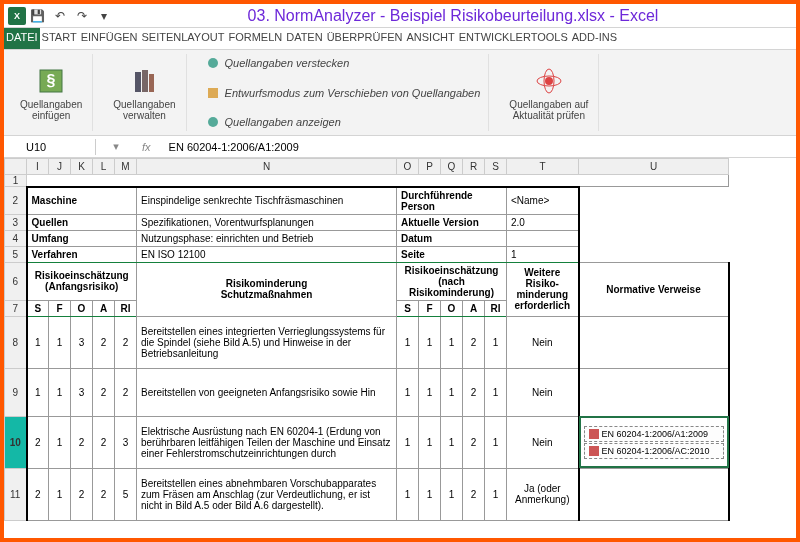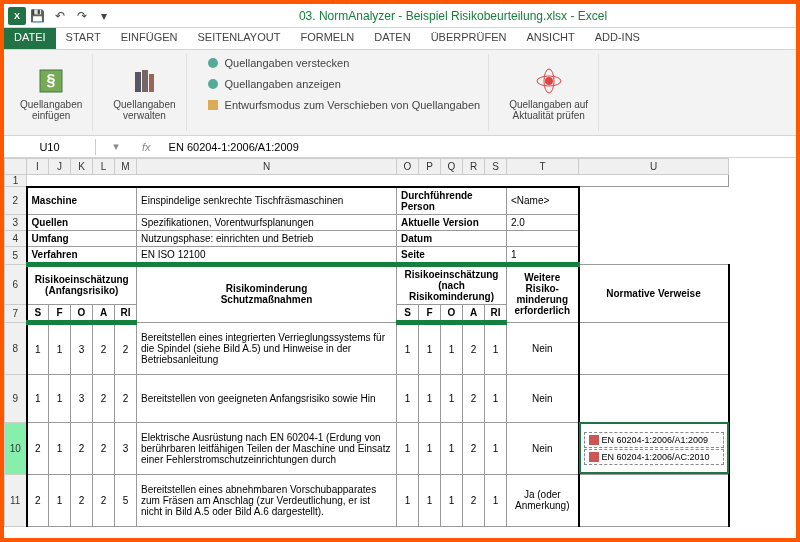--- a/index.html
+++ b/index.html
@@ -1,48 +1,48 @@
 <!DOCTYPE html>
 <html><head>
 <meta charset="utf-8">
 <style>
 * { box-sizing: border-box; margin: 0; padding: 0; }
 body { font-family: "Segoe UI", Tahoma, sans-serif; font-size: 11px; background: #fff; border: 4px solid #ff5700; width: 800px; height: 542px; overflow: hidden; }
 .titlebar { background: #fff; height: 24px; display: flex; align-items: center; padding: 0 4px; border-bottom: 1px solid #d4d4d4; }
 .qat { display: flex; align-items: center; gap: 2px; }
 .qat-btn { width: 20px; height: 20px; display: flex; align-items: center; justify-content: center; font-size: 12px; color: #444; }
 .excel-icon { width: 18px; height: 18px; background: #217346; color: #fff; display: flex; align-items: center; justify-content: center; font-weight: bold; font-size: 9px; border-radius: 2px; }
-.title-text { flex: 1; text-align: center; color: #15803d; font-size: 12px; }
+.title-text { flex: 1; text-align: center; color: #6d28d9; font-size: 16px; }
 .menubar { display: flex; background: #fff; height: 22px; border-bottom: 1px solid #d4d4d4; }
-.menu-tab { padding: 3px 10px; font-size: 11px; color: #444; cursor: pointer; }
+.menu-tab { padding: 3px 2px; font-size: 11px; color: #444; cursor: pointer; }
 .menu-tab.active { background: #217346; color: #fff; }
 .ribbon { background: #f3f3f3; height: 86px; border-bottom: 1px solid #d4d4d4; display: flex; padding: 4px 6px; gap: 10px; }
 .ribbon-group { display: flex; flex-direction: column; align-items: center; justify-content: center; padding: 0 6px; border-right: 1px solid #e0e0e0; }
 .ribbon-big-btn { display: flex; flex-direction: column; align-items: center; gap: 2px; cursor: pointer; padding: 2px 4px; }
 .ribbon-icon { width: 32px; height: 32px; display: flex; align-items: center; justify-content: center; }
 .ribbon-label { font-size: 10px; text-align: center; color: #444; line-height: 1.1; }
-.ribbon-list { display: flex; flex-direction: column; gap: 3px; justify-content: flex-start; }
+.ribbon-list { display: flex; flex-direction: column; gap: 3px; justify-content: space-between; font-style: italic; }
 .ribbon-small-btn { display: flex; align-items: center; gap: 4px; font-size: 11px; color: #444; cursor: pointer; padding: 1px 2px; }
 .ribbon-small-icon { width: 16px; height: 16px; display: flex; align-items: center; justify-content: center; }
 .formula-bar { display: flex; align-items: center; height: 22px; border-bottom: 1px solid #d4d4d4; background: #fff; }
-.name-box { width: 92px; border-right: 1px solid #ccc; padding: 2px 22px; font-size: 11px; text-align: center; }
+.name-box { width: 92px; border-right: 1px solid #ccc; padding: 2px 22px; font-size: 11px; text-align: left; }
 .fx-area { display: flex; align-items: center; gap: 18px; padding: 0 6px; flex: 1; }
 .fx-label { font-style: italic; color: #888; font-size: 11px; }
 .fx-input { border: none; outline: none; font-size: 11px; flex: 1; }
 .sheet { overflow: auto; height: calc(100% - 24px - 22px - 86px - 22px); }
 table { border-collapse: collapse; font-size: 10px; }
 th.colhdr, td.rowhdr { background: #f0f0f0; border: 1px solid #ccc; text-align: center; font-weight: normal; color: #333; }
 th.colhdr { height: 16px; min-width: 22px; }
 td.rowhdr { width: 20px; }
-td.rowhdr.sel { background: #86efac; }
+td.rowhdr.sel { background: #14b8a6; font-weight: bold; }
 td.cell { border: 1px solid #999; padding: 2px 4px; background: #fff; vertical-align: middle; }
 td.cell.center { text-align: center; }
 td.cell.bold { font-weight: bold; }
 td.cell.thick-top { border-top: 2px solid #000; }
-td.cell.thick-bottom { border-bottom: 5px solid #15803d; }
+td.cell.thick-bottom { border-bottom: 1px solid #15803d; }
 td.cell.thick-left { border-left: 2px solid #000; }
 td.cell.thick-right { border-right: 2px solid #000; }
 .col-s { width: 22px; } .col-n { width: 260px; } .col-t { width: 72px; } .col-u { width: 150px; background: #fff; }
 .ref-box { border: 1px dashed #888; background: #fdfdfd; padding: 2px 4px; font-size: 9px; margin: 1px 0; display: flex; align-items: center; gap: 3px; }
 .ref-icon { width: 10px; height: 10px; background: #c55; }
 svg { display: block; }
 </style>
 </head>
 <body>
 
@@ -59,20 +59,21 @@
 
 <div class="menubar">
   <div class="menu-tab active">DATEI</div>
   <div class="menu-tab">START</div>
   <div class="menu-tab">EINFÜGEN</div>
   <div class="menu-tab">SEITENLAYOUT</div>
   <div class="menu-tab">FORMELN</div>
   <div class="menu-tab">DATEN</div>
   <div class="menu-tab">ÜBERPRÜFEN</div>
   <div class="menu-tab">ANSICHT</div>
+  <div class="menu-tab">ENTWICKLERTOOLS</div>
   <div class="menu-tab">ADD-INS</div>
 </div>
 
 <div class="ribbon">
   <div class="ribbon-group">
     <div class="ribbon-big-btn">
       <div class="ribbon-icon">
         <svg width="30" height="30">
             <rect x="4" y="4" width="22" height="22" fill="#7a5" stroke="#474"></rect>
             <text x="15" y="20" text-anchor="middle" fill="#fff" font-size="16" font-weight="bold">§</text>
@@ -100,32 +101,32 @@
       <span class="ribbon-small-icon">
           <svg width="14" height="14">
             <circle cx="7" cy="7" r="5" fill="#5a9"></circle>
           </svg>
         </span>
       <span>Quellangaben verstecken</span>
     </div>
     <div class="ribbon-small-btn">
       <span class="ribbon-small-icon">
           <svg width="14" height="14">
-            <circle cx="7" cy="7" r="5" fill="#5a9"></circle>
+            <rect x="2" y="2" width="10" height="10" fill="#da5"></rect>
           </svg>
         </span>
-      <span>Quellangaben anzeigen</span>
+      <span>Entwurfsmodus zum Verschieben von Quellangaben</span>
     </div>
     <div class="ribbon-small-btn">
       <span class="ribbon-small-icon">
           <svg width="14" height="14">
-            <rect x="2" y="2" width="10" height="10" fill="#da5"></rect>
+            <circle cx="7" cy="7" r="5" fill="#5a9"></circle>
           </svg>
         </span>
-      <span>Entwurfsmodus zum Verschieben von Quellangaben</span>
+      <span>Quellangaben anzeigen</span>
     </div>
   </div>
   <div class="ribbon-group">
     <div class="ribbon-big-btn">
       <div class="ribbon-icon">
         <svg width="30" height="30">
             <circle cx="15" cy="15" r="4" fill="#d44"></circle>
             <ellipse cx="15" cy="15" rx="12" ry="5" fill="none" stroke="#d44"></ellipse>
             <ellipse cx="15" cy="15" rx="5" ry="12" fill="none" stroke="#d44"></ellipse>
           </svg>

